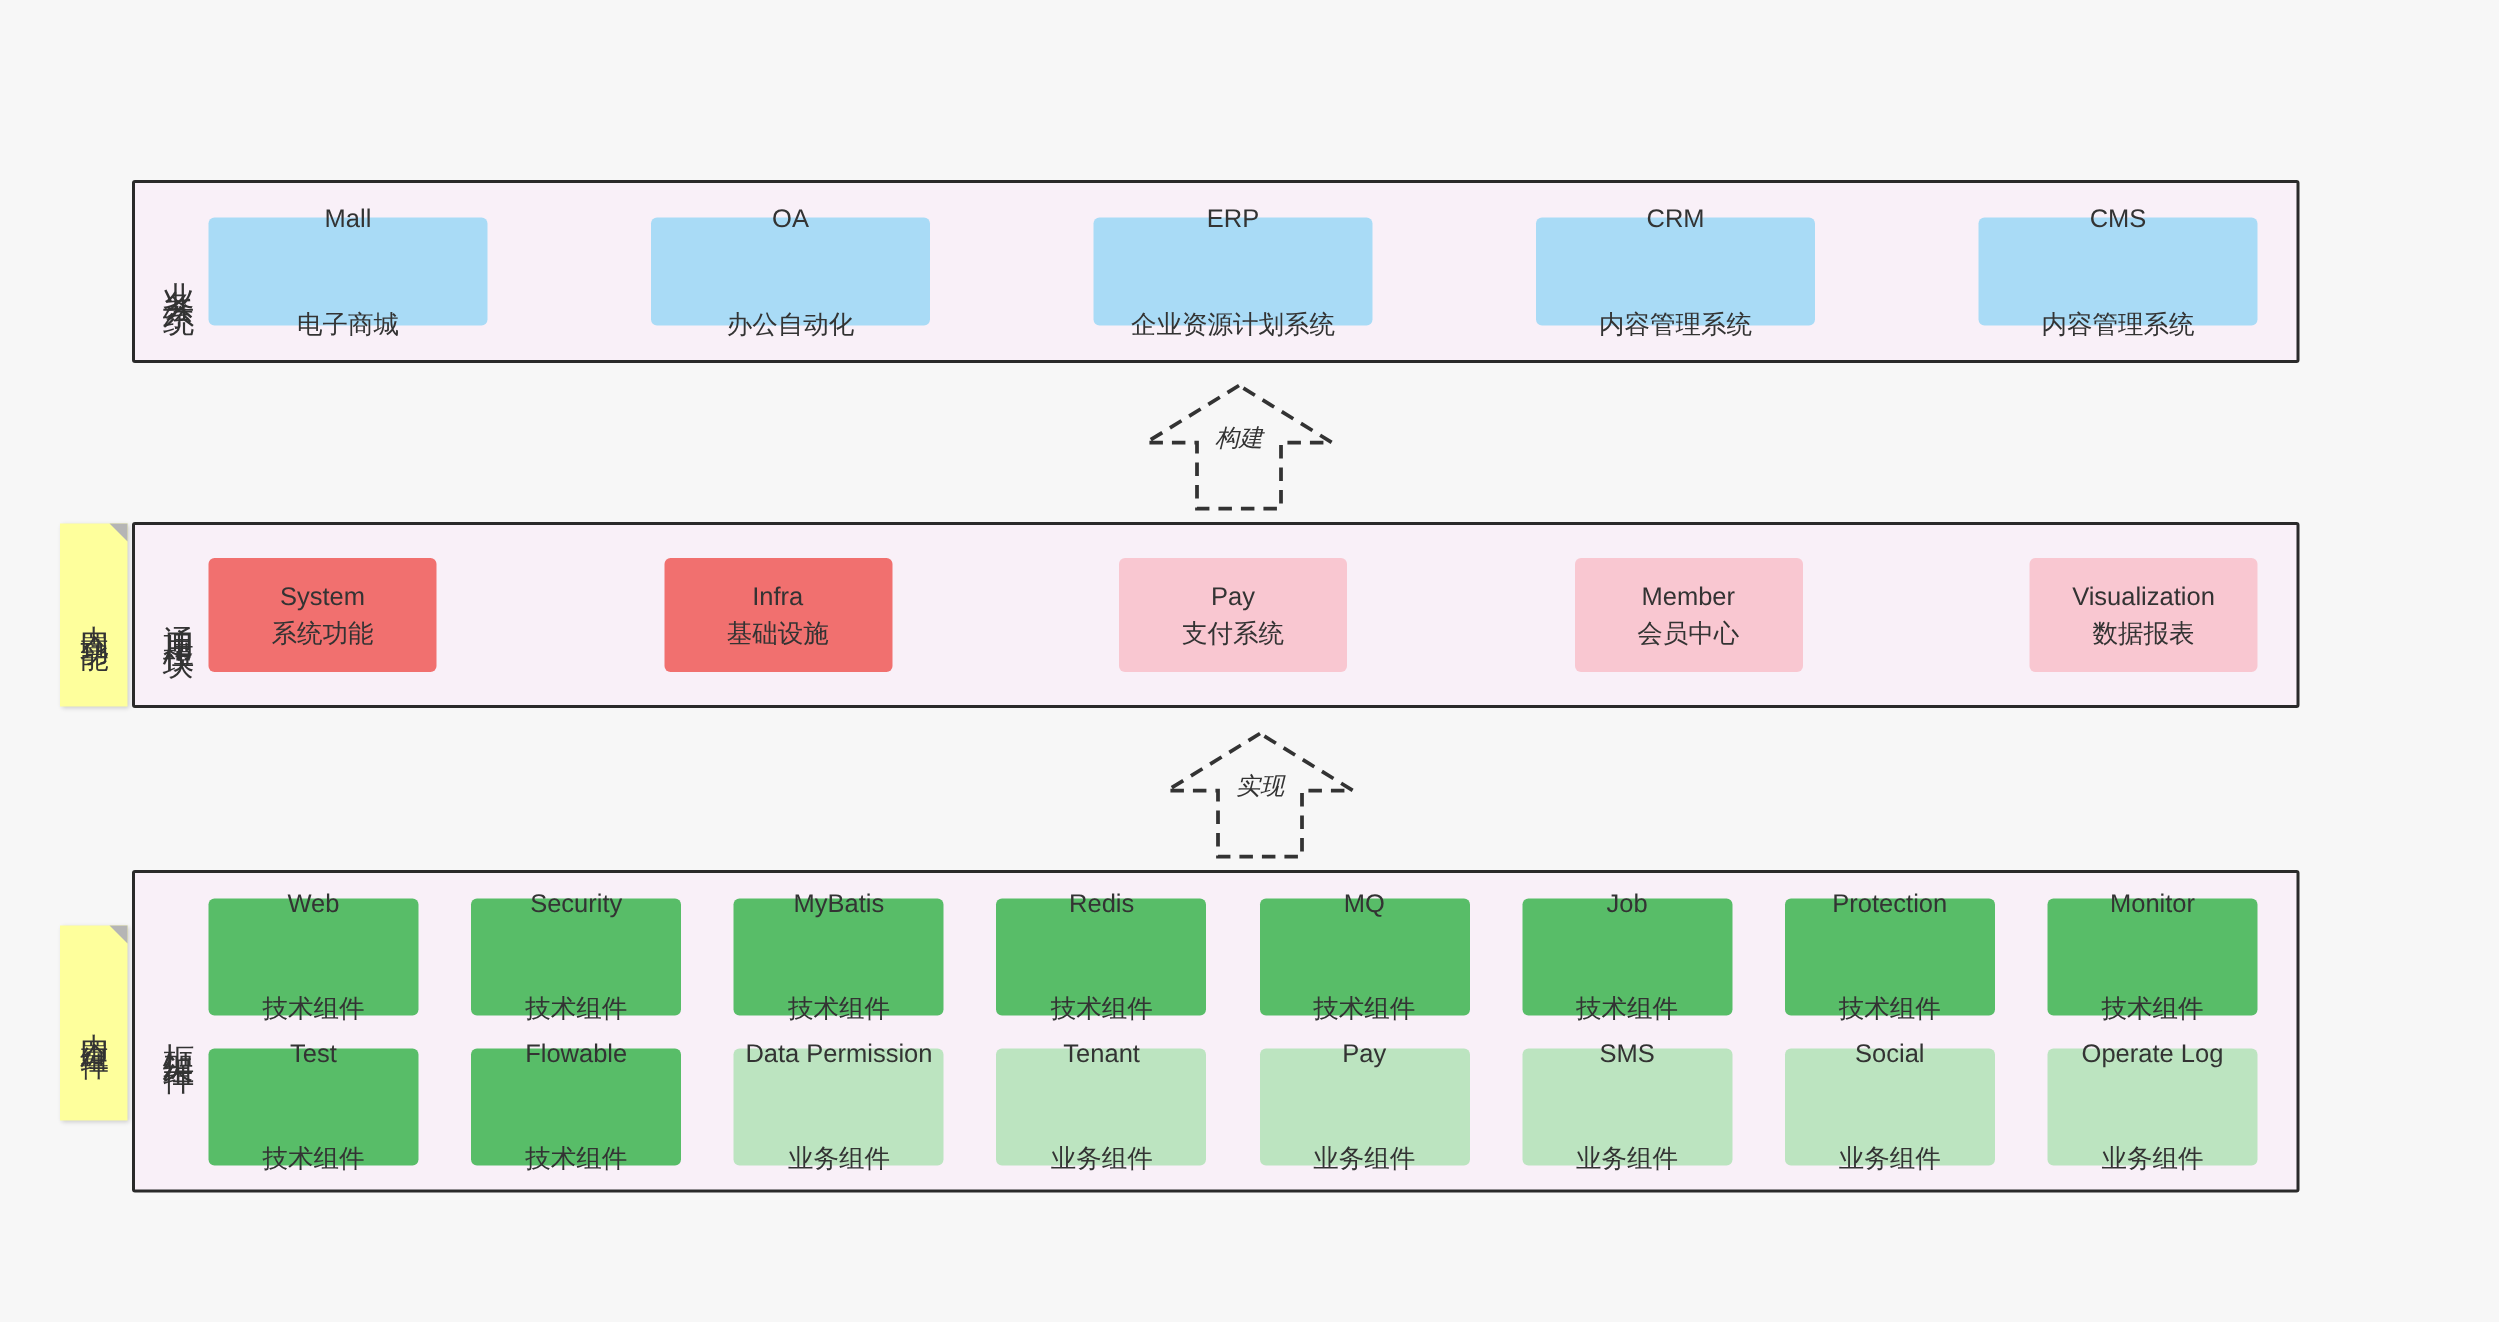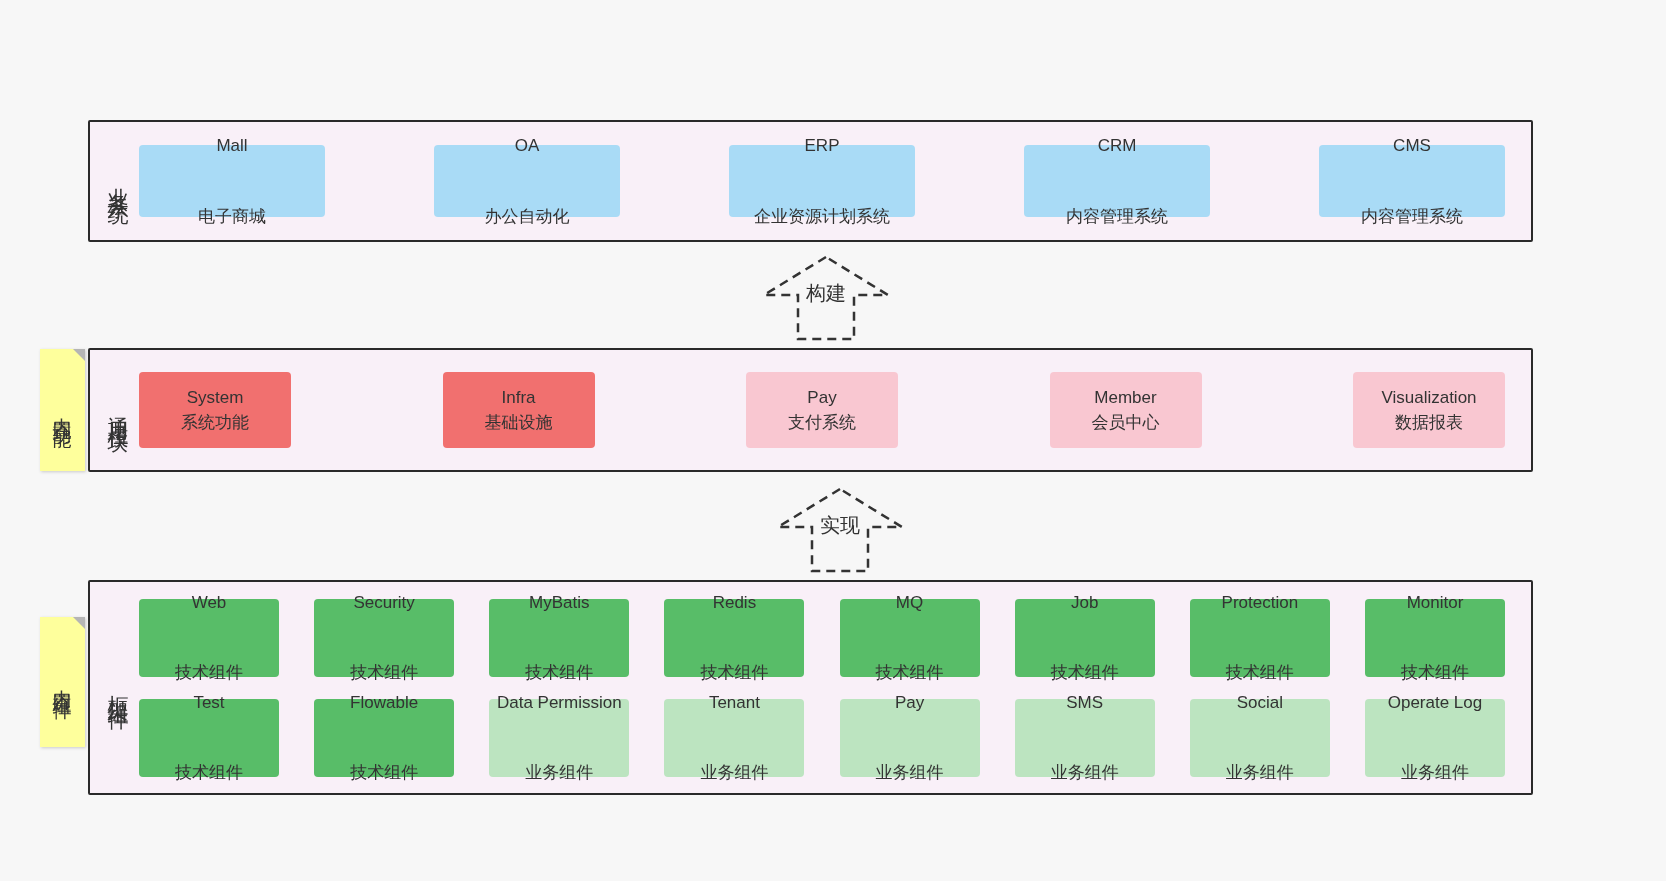--- a/index.html
+++ b/index.html
@@ -50,21 +50,21 @@
   .sticky-label{writing-mode:vertical-rl;text-orientation:upright;font-size:19px;
                 letter-spacing:4px;color:var(--text);line-height:1;}
   .fold{position:absolute;top:0;right:0;width:0;height:0;
         border-top:12px solid #b5b5b5;border-left:12px solid transparent;}
 
   .arrow{position:absolute;width:136px;height:88px;}
   .arrow-build{left:758px;top:254px;}
   .arrow-implement{left:772px;top:486px;}
   .arrow svg{position:absolute;left:0;top:0;}
   .arrow-label{position:absolute;left:50%;top:44%;transform:translate(-50%,-50%);
-               background:var(--page-bg);padding:2px 5px;font-size:20px;color:var(--text);}
+               background:var(--page-bg);padding:2px 5px;font-size:16px;color:var(--text);font-style:italic;}
 </style>
 </head>
 <body>
 
 <div class="canvas">
 
   <div class="band band-business">
     <div class="band-label">业务系统</div>
     <div class="box-row">
       <div class="box box6 blue">

